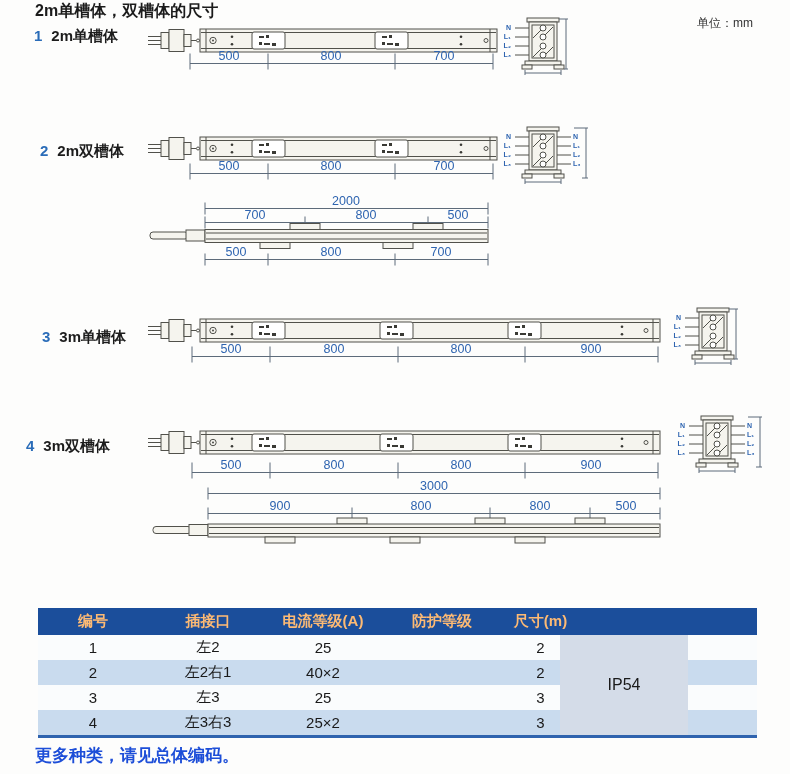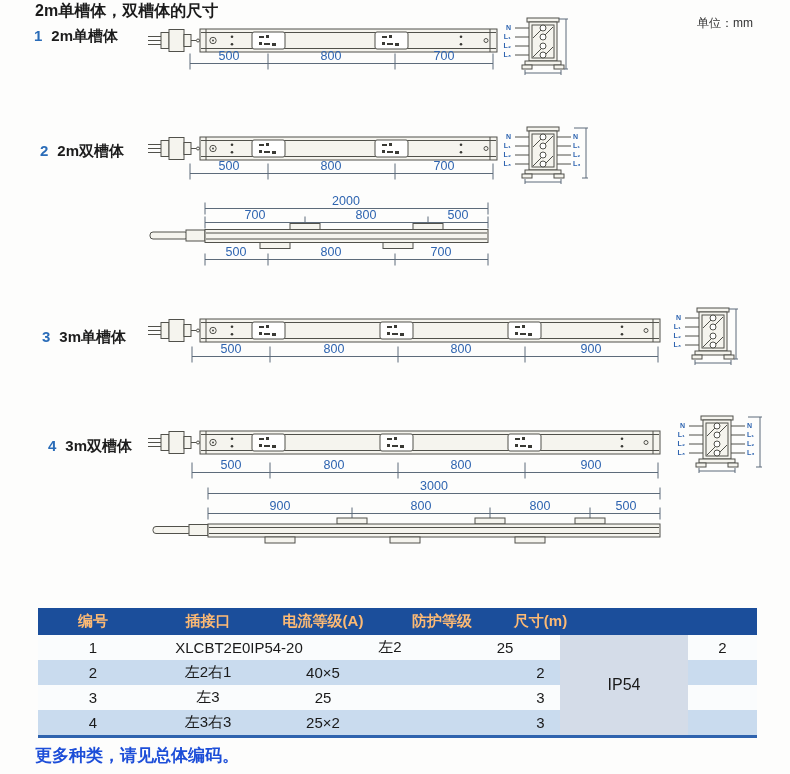--- a/index.html
+++ b/index.html
@@ -266,21 +266,21 @@
 
 <div class="abs sec" style="left:34px;top:27px;">
   <span class="n">1</span><span>2m单槽体</span>
 </div>
 <div class="abs sec" style="left:40px;top:142px;">
   <span class="n">2</span><span>2m双槽体</span>
 </div>
 <div class="abs sec" style="left:42px;top:328px;">
   <span class="n">3</span><span>3m单槽体</span>
 </div>
-<div class="abs sec" style="left:48px;top:437px;">
+<div class="abs sec" style="left:26px;top:437px;">
   <span class="n">4</span><span>3m双槽体</span>
 </div>
 
 <span class="abs dim" style="left:209px;top:50px;">500</span>
 <span class="abs dim" style="left:311px;top:50px;">800</span>
 <span class="abs dim" style="left:424px;top:50px;">700</span>
 
 <span class="abs dim" style="left:209px;top:160px;">500</span>
 <span class="abs dim" style="left:311px;top:160px;">800</span>
 <span class="abs dim" style="left:424px;top:160px;">700</span>
@@ -340,30 +340,29 @@
 <div class="abs tablewrap">
   <div class="thead">
     <div class="th c0">编号</div>
     <div class="th c2">插接口</div>
     <div class="th c3">电流等级(A)</div>
     <div class="th c4">防护等级</div>
     <div class="th c5">尺寸(m)</div>
   </div>
   <div class="tr r-a">
     <div class="td c0">1</div>
-    <div class="td c1">XLCBT2E0IP54-20</div>
     <div class="td c2">左2</div>
     <div class="td c3">25</div>
     <div class="td c4"></div>
     <div class="td c5">2</div>
   </div>
   <div class="tr r-b">
     <div class="td c0">2</div>
     <div class="td c2">左2右1</div>
-    <div class="td c3">40×5</div>
+    <div class="td c3">40×2</div>
     <div class="td c4"></div>
     <div class="td c5">2</div>
   </div>
   <div class="tr r-a">
     <div class="td c0">3</div>
     <div class="td c2">左3</div>
     <div class="td c3">25</div>
     <div class="td c4"></div>
     <div class="td c5">3</div>
   </div>

